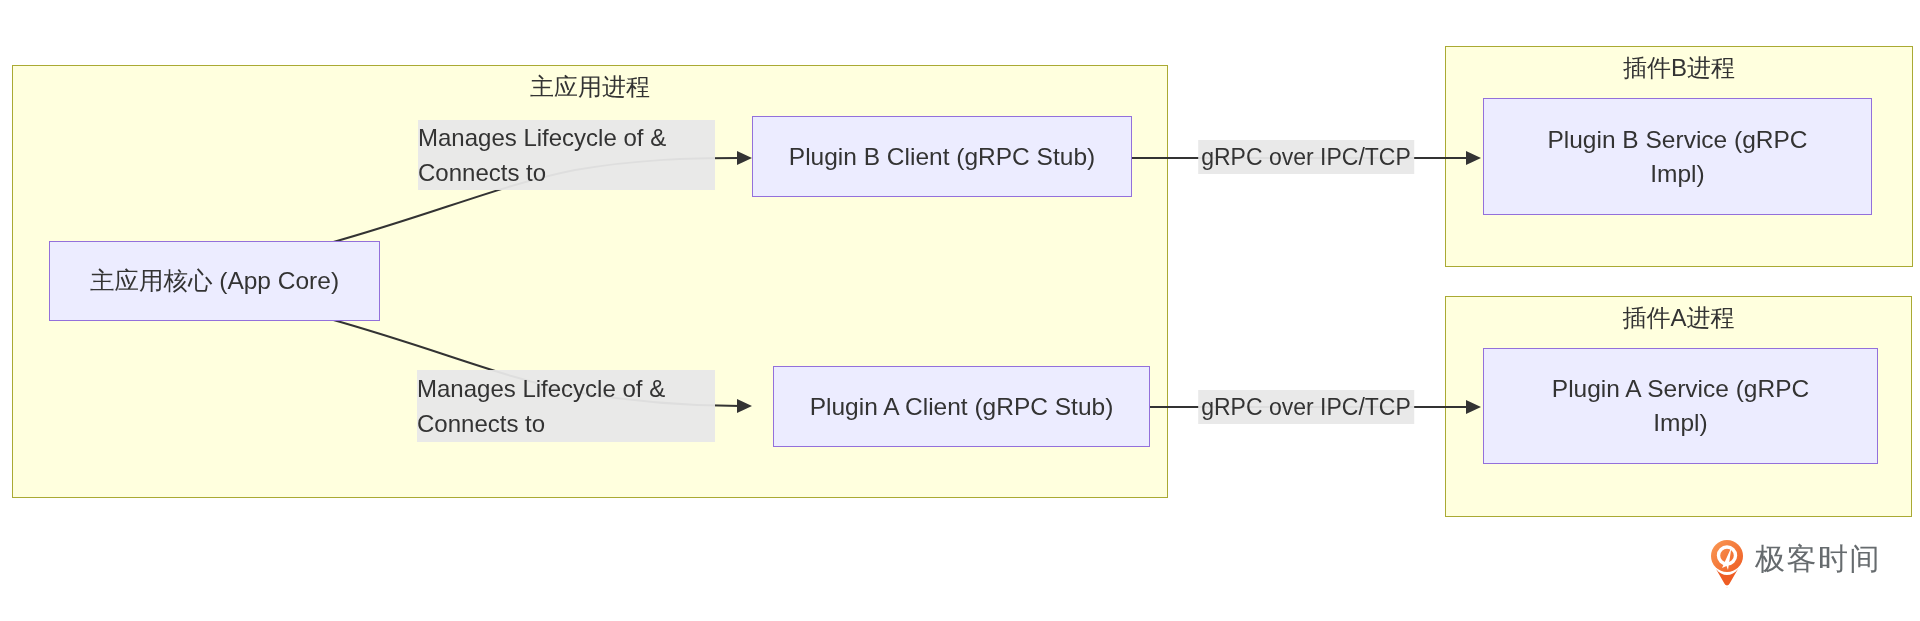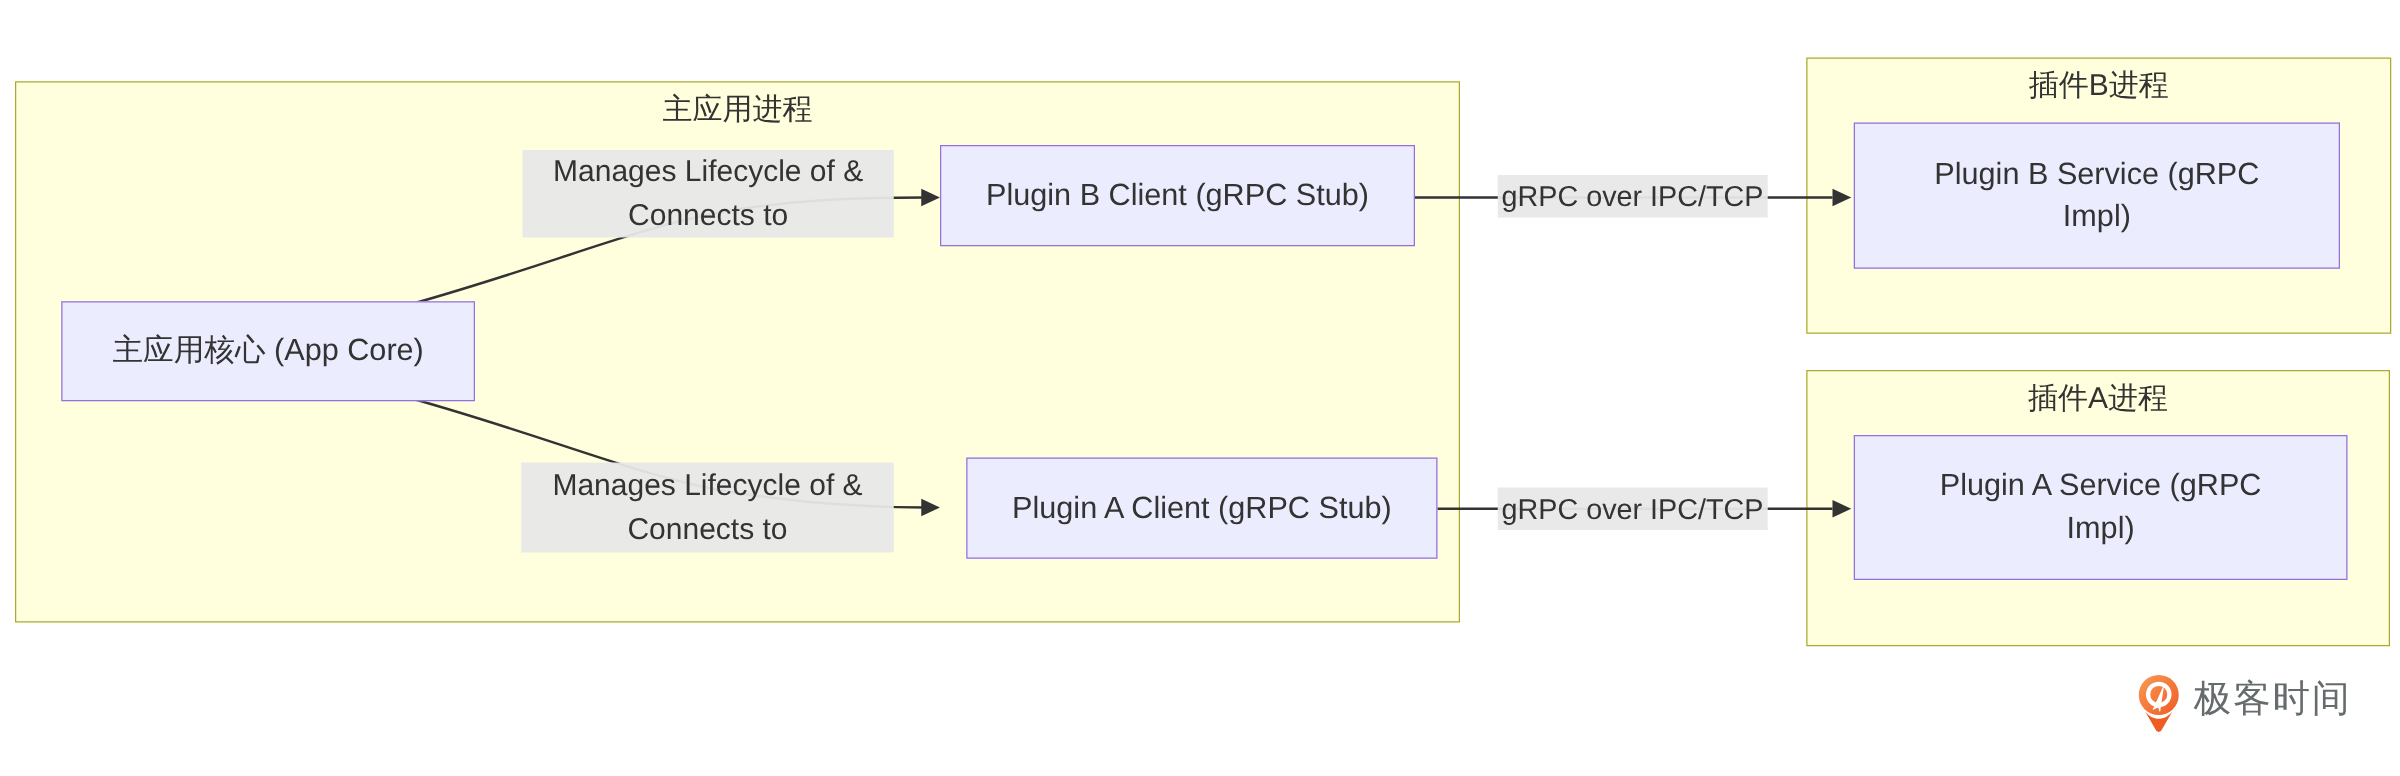--- a/index.html
+++ b/index.html
@@ -53,21 +53,21 @@
   }
   svg.edges polygon.arrow { fill: #333333; stroke: none; }
 
   
   .edge-label {
     position: absolute;
     background: rgba(232,232,232,0.95);
     color: #333333;
     font-size: 24px;
     line-height: 35px;
-    text-align: center;
+    text-align: left;
     z-index: 2;
     box-sizing: border-box;
   }
   #el-b { left: 418px; top: 120px; width: 297px; height: 70px; }
   #el-a { left: 417px; top: 370px; width: 298px; height: 72px; padding-top: 1px; }
   .grpc-label {
     position: absolute;
     transform: translateX(-50%);
     background: rgba(232,232,232,0.95);
     color: #333333;

